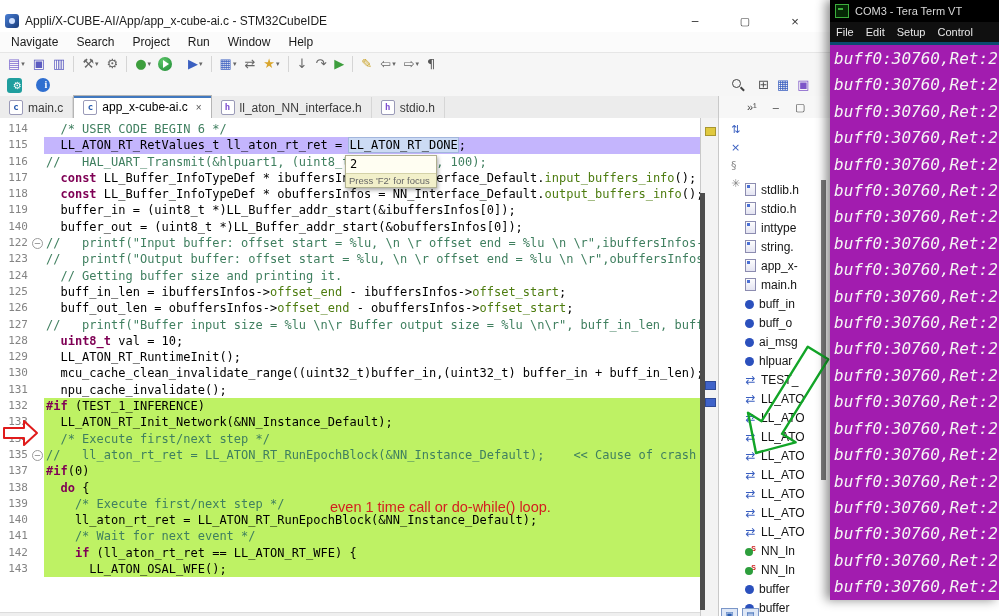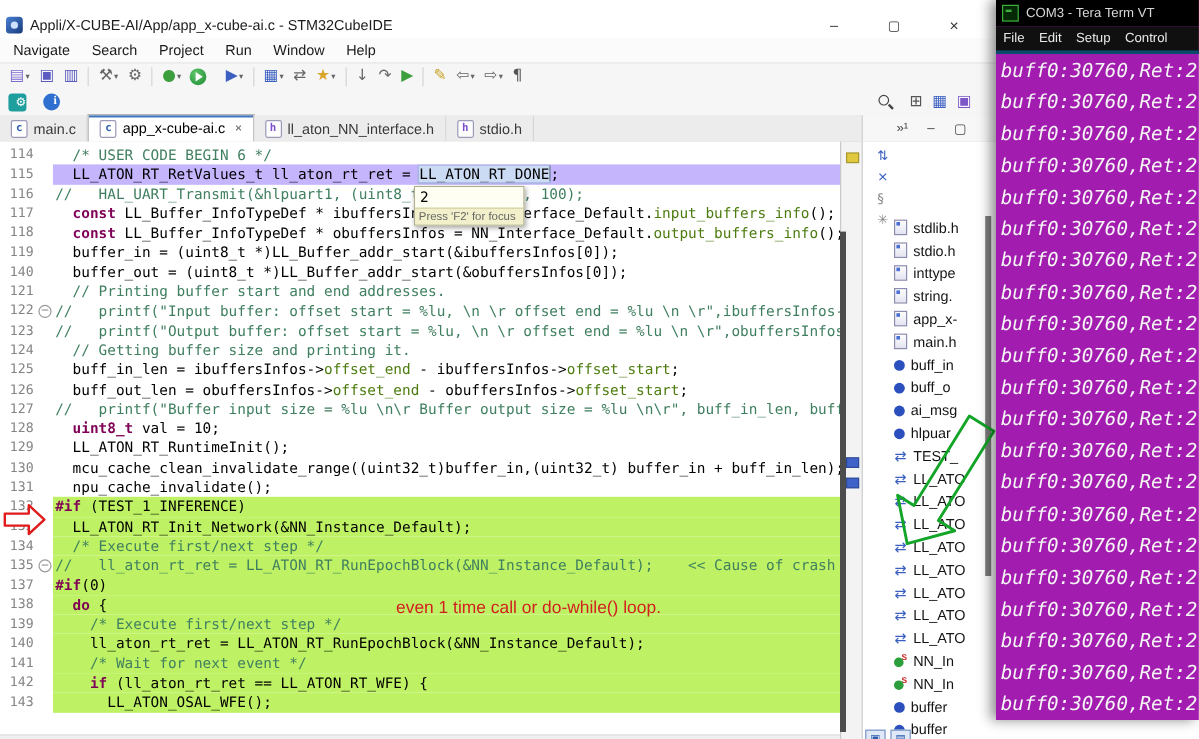--- a/index.html
+++ b/index.html
@@ -273,25 +273,20 @@
           <span class="num">119</span>
           <span class="fold"></span>
           <span class="code"><span class="seg">  buffer_in = (uint8_t *)LL_Buffer_addr_start(&amp;ibuffersInfos[0]);</span></span>
         </div>
         <div class="ln">
           <span class="num">140</span>
           <span class="fold"></span>
           <span class="code"><span class="seg">  buffer_out = (uint8_t *)LL_Buffer_addr_start(&amp;obuffersInfos[0]);</span></span>
         </div>
         <div class="ln">
-          <span class="num">121</span>
-          <span class="fold"></span>
-          <span class="code"><span class="seg cm">  // Printing buffer start and end addresses.</span></span>
-        </div>
-        <div class="ln">
           <span class="num">122</span>
           <span class="fold">
             <span class="folddot">–</span>
           </span>
           <span class="code"><span class="seg cm">//   printf("Input buffer: offset start = %lu, \n \r offset end = %lu \n \r",ibuffersInfos-&gt;offset_start);</span></span>
         </div>
         <div class="ln">
           <span class="num">123</span>
           <span class="fold"></span>
           <span class="code"><span class="seg cm">//   printf("Output buffer: offset start = %lu, \n \r offset end = %lu \n \r",obuffersInfos-&gt;offset_start);</span></span>

